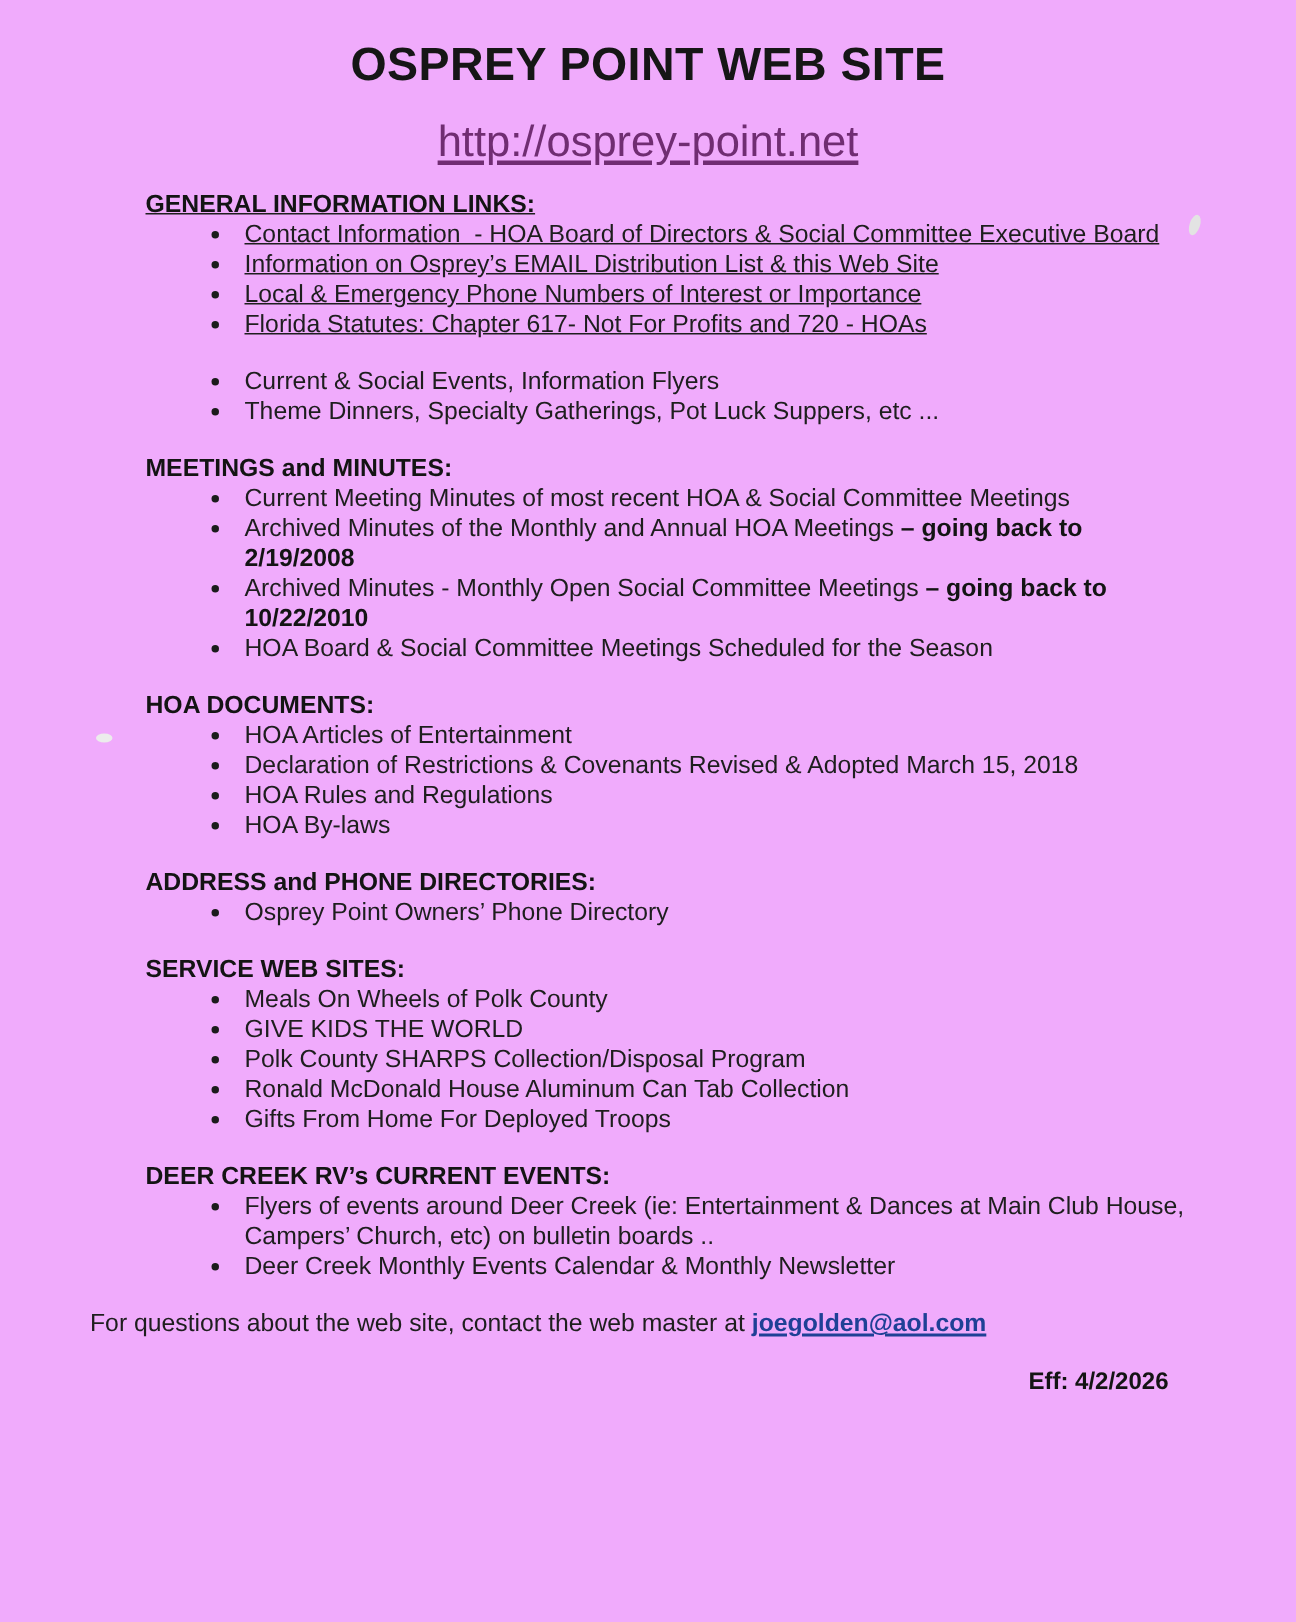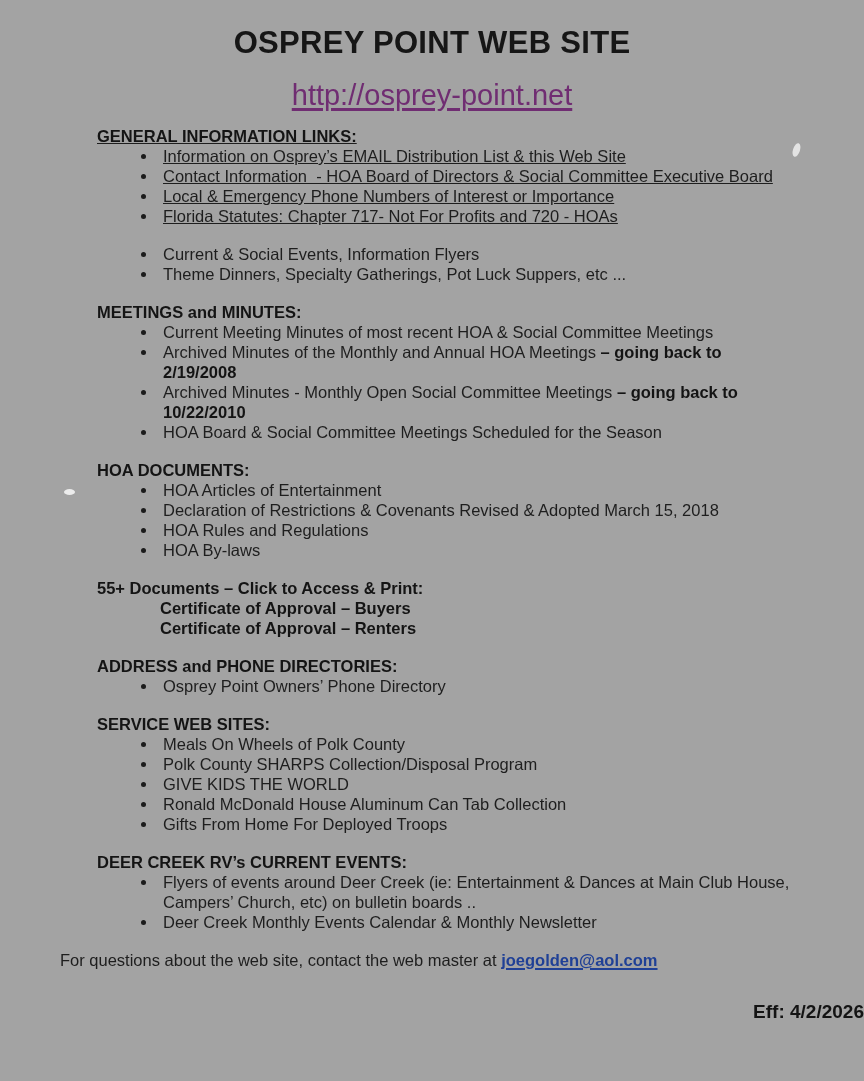--- a/index.html
+++ b/index.html
@@ -1,19 +1,19 @@
 <!DOCTYPE html>
 <html style="--url_color: #702d72; --email_color: #1f4096;"><head>
 <meta charset="utf-8">
 <style>
   html,body{margin:0;padding:0;background:#ffffff;}
   .page{
     position:relative;
     width:864px;height:1081px;
-    background:#a3a3a3;
+    background:#f0abfc;
     font-family:"Liberation Sans",sans-serif;
     color:#1e1e1e;
     overflow:hidden;
   }
   .header{text-align:center;padding-top:26px;}
   .title{
     margin:0;
     font-size:31px;line-height:34px;
     font-weight:bold;color:#161616;letter-spacing:.3px;
   }
@@ -54,23 +54,23 @@
     font-size:16.5px;line-height:20px;
   }
   .footer a{
     color:var(--email_color,#1f4096);
     font-weight:bold;
     text-decoration:underline;
     text-decoration-thickness:2px;
     text-underline-offset:2px;
   }
   .eff{
-    margin-top:32px;
+    margin-top:20px;padding-right:85px;
     text-align:right;
-    font-weight:bold;font-size:19px;line-height:20px;color:#141414;
+    font-weight:bold;font-size:16px;line-height:20px;color:#141414;
   }
   
   .artifact-1{position:absolute;left:793px;top:143px;width:7px;height:14px;
     background:#e3e3e3;transform:rotate(18deg);border-radius:50%;}
   .artifact-2{position:absolute;left:64px;top:489px;width:11px;height:6px;
     background:#ececec;border-radius:50%;}
 </style>
 </head>
 <body>
 
@@ -81,24 +81,24 @@
   <div class="header">
     <h1 class="title">OSPREY POINT WEB SITE</h1><br>
     <a class="site-url" href="#">http://osprey-point.net</a>
   </div>
 
   <div class="content">
 
     <section>
       <h2>GENERAL INFORMATION LINKS:</h2>
       <ul>
+        <li><span>Contact Information&nbsp; - HOA Board of Directors &amp; Social Committee Executive Board</span><span class="bold-part"></span></li>
         <li><span>Information on Osprey’s EMAIL Distribution List &amp; this Web Site</span><span class="bold-part"></span></li>
-        <li><span>Contact Information&nbsp; - HOA Board of Directors &amp; Social Committee Executive Board</span><span class="bold-part"></span></li>
         <li><span>Local &amp; Emergency Phone Numbers of Interest or Importance</span><span class="bold-part"></span></li>
-        <li><span>Florida Statutes: Chapter 717- Not For Profits and 720 - HOAs</span><span class="bold-part"></span></li>
+        <li><span>Florida Statutes: Chapter 617- Not For Profits and 720 - HOAs</span><span class="bold-part"></span></li>
       </ul>
     </section>
 
     <section>
       <ul>
         <li><span>Current &amp; Social Events, Information Flyers</span><span class="bold-part"></span></li>
         <li><span>Theme Dinners, Specialty Gatherings, Pot Luck Suppers, etc ...</span><span class="bold-part"></span></li>
       </ul>
     </section>
 
@@ -115,41 +115,34 @@
     <section>
       <h2>HOA DOCUMENTS:</h2>
       <ul>
         <li><span>HOA Articles of Entertainment</span><span class="bold-part"></span></li>
         <li><span>Declaration of Restrictions &amp; Covenants Revised &amp; Adopted March 15, 2018</span><span class="bold-part"></span></li>
         <li><span>HOA Rules and Regulations</span><span class="bold-part"></span></li>
         <li><span>HOA By-laws</span><span class="bold-part"></span></li>
       </ul>
     </section>
 
-    <div class="doc-block">
-      <div class="doc-heading">55+ Documents – Click to Access &amp; Print:</div>
-      <div class="doc-lines">
-        <div>Certificate of Approval – Buyers</div>
-        <div>Certificate of Approval – Renters</div>
-      </div>
-    </div>
 
     <section>
       <h2>ADDRESS and PHONE DIRECTORIES:</h2>
       <ul>
         <li><span>Osprey Point Owners’ Phone Directory</span><span class="bold-part"></span></li>
       </ul>
     </section>
 
     <section>
       <h2>SERVICE WEB SITES:</h2>
       <ul>
         <li><span>Meals On Wheels of Polk County</span><span class="bold-part"></span></li>
+        <li><span>GIVE KIDS THE WORLD</span><span class="bold-part"></span></li>
         <li><span>Polk County SHARPS Collection/Disposal Program</span><span class="bold-part"></span></li>
-        <li><span>GIVE KIDS THE WORLD</span><span class="bold-part"></span></li>
         <li><span>Ronald McDonald House Aluminum Can Tab Collection</span><span class="bold-part"></span></li>
         <li><span>Gifts From Home For Deployed Troops</span><span class="bold-part"></span></li>
       </ul>
     </section>
 
     <section>
       <h2>DEER CREEK RV’s CURRENT EVENTS:</h2>
       <ul>
         <li><span>Flyers of events around Deer Creek (ie: Entertainment &amp; Dances at Main Club House, Campers’ Church, etc) on bulletin boards ..</span><span class="bold-part"></span></li>
         <li><span>Deer Creek Monthly Events Calendar &amp; Monthly Newsletter</span><span class="bold-part"></span></li>

